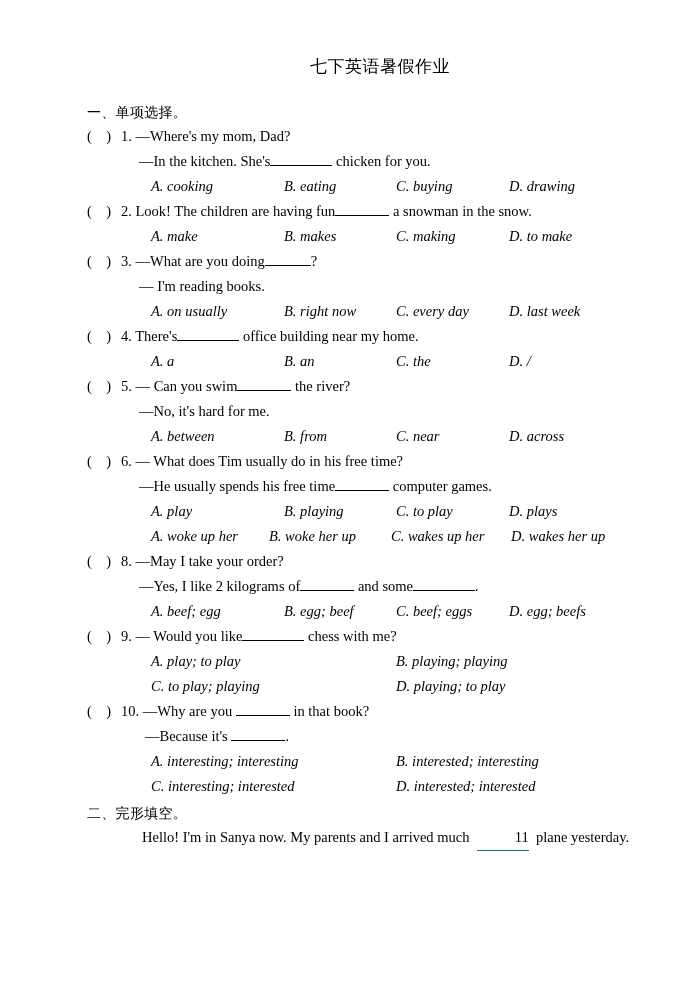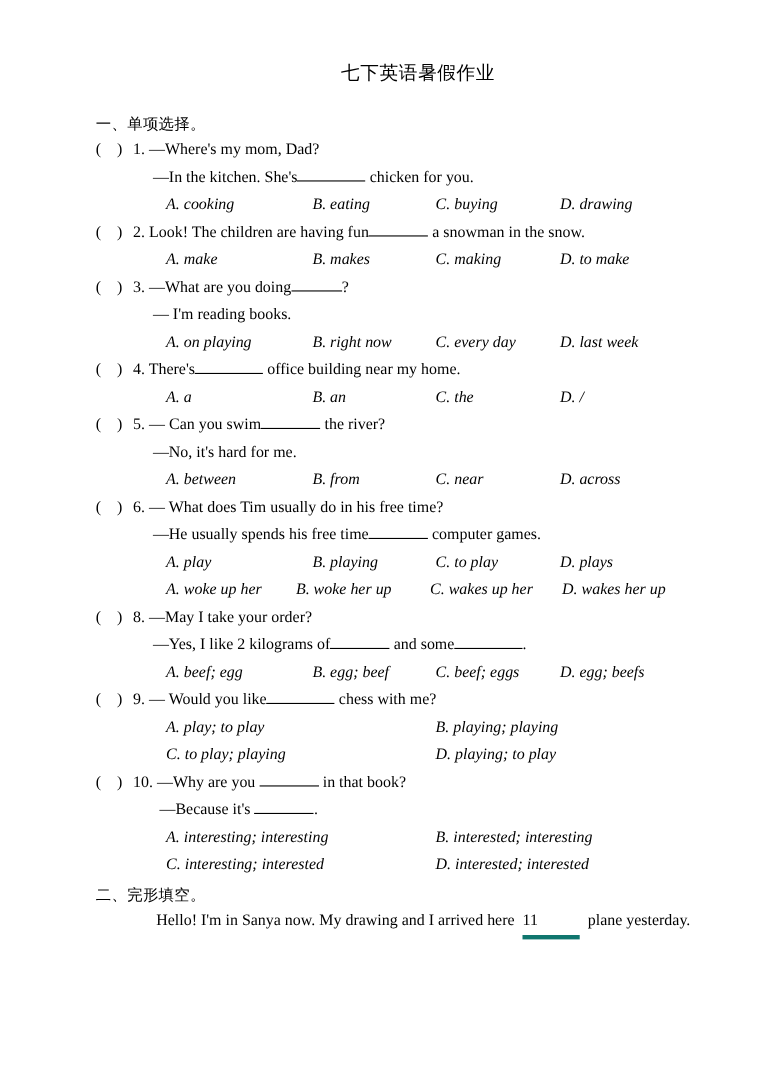--- a/index.html
+++ b/index.html
@@ -89,23 +89,23 @@
   .blank {
     display: inline-block;
     border-bottom: 1px solid #000;
     vertical-align: baseline;
   }
   .bl-sm { width: 46px; }
   .bl-md { width: 54px; }
   .bl-lg { width: 62px; }
   .numblank {
     display: inline-block;
-    border-bottom: 4px solid #0f766e;
+    border-bottom: 1px solid #0f766e;
     width: 52px;
-    text-align: left;
+    text-align: right;
     vertical-align: baseline;
   }
   .passage {
     font-size: 14.5px;
     line-height: 25px;
     margin: 0;
     padding-left: 82px;
     white-space: pre;
   }
   .paren {
@@ -131,21 +131,21 @@
     </div>
 
     <div>
       <div class="q-line"><span class="paren">(    )</span><span>2.</span><span> Look! The children are having fun</span><span class="blank bl-md"></span><span> a snowman in the snow.</span></div>
       <div class="opts grid4"><span class="o0">A. make</span><span class="o1">B. makes</span><span class="o2">C. making</span><span class="o3">D. to make</span></div>
     </div>
 
     <div>
       <div class="q-line"><span class="paren">(    )</span><span>3.</span><span> —What are you doing</span><span class="blank bl-sm"></span><span>?</span></div>
       <div class="q-line cont">— I'm reading books.</div>
-      <div class="opts grid4"><span class="o0">A. on playing</span><span class="o1">B. right now</span><span class="o2">C. every day</span><span class="o3">D. last week</span></div>
+      <div class="opts grid4"><span class="o0">A. on usually</span><span class="o1">B. right now</span><span class="o2">C. every day</span><span class="o3">D. last week</span></div>
     </div>
 
     <div>
       <div class="q-line"><span class="paren">(    )</span><span>4.</span><span> There's</span><span class="blank bl-lg"></span><span> office building near my home.</span></div>
       <div class="opts grid4"><span class="o0">A. a</span><span class="o1">B. an</span><span class="o2">C. the</span><span class="o3">D. /</span></div>
     </div>
 
     <div>
       <div class="q-line"><span class="paren">(    )</span><span>5.</span><span> — Can you swim</span><span class="blank bl-md"></span><span> the river?</span></div>
       <div class="q-line cont">—No, it's hard for me.</div>
@@ -178,15 +178,15 @@
       <div class="q-line"><span class="paren">(    )</span><span>10.</span><span> —Why are you </span><span class="blank bl-md"></span><span> in that book?</span></div>
       <div class="q-line cont2"><span>—Because it's </span><span class="blank bl-md"></span><span>.</span></div>
       <div class="opts grid2"><span class="o0">A. interesting; interesting</span><span class="o1">B. interested; interesting</span></div>
       <div class="opts grid2"><span class="o2">C. interesting; interested</span><span class="o3">D. interested; interested</span></div>
     </div>
 
   </div>
 
   <div class="section-heading second">二、完形填空。</div>
 
-  <div class="passage"><span>Hello! I'm in Sanya now. My drawing and I arrived here  </span><span class="numblank">11</span><span>  plane yesterday.</span></div>
+  <div class="passage"><span>Hello! I'm in Sanya now. My parents and I arrived much  </span><span class="numblank">11</span><span>  plane yesterday.</span></div>
 
 </div>
 
 </body></html>

